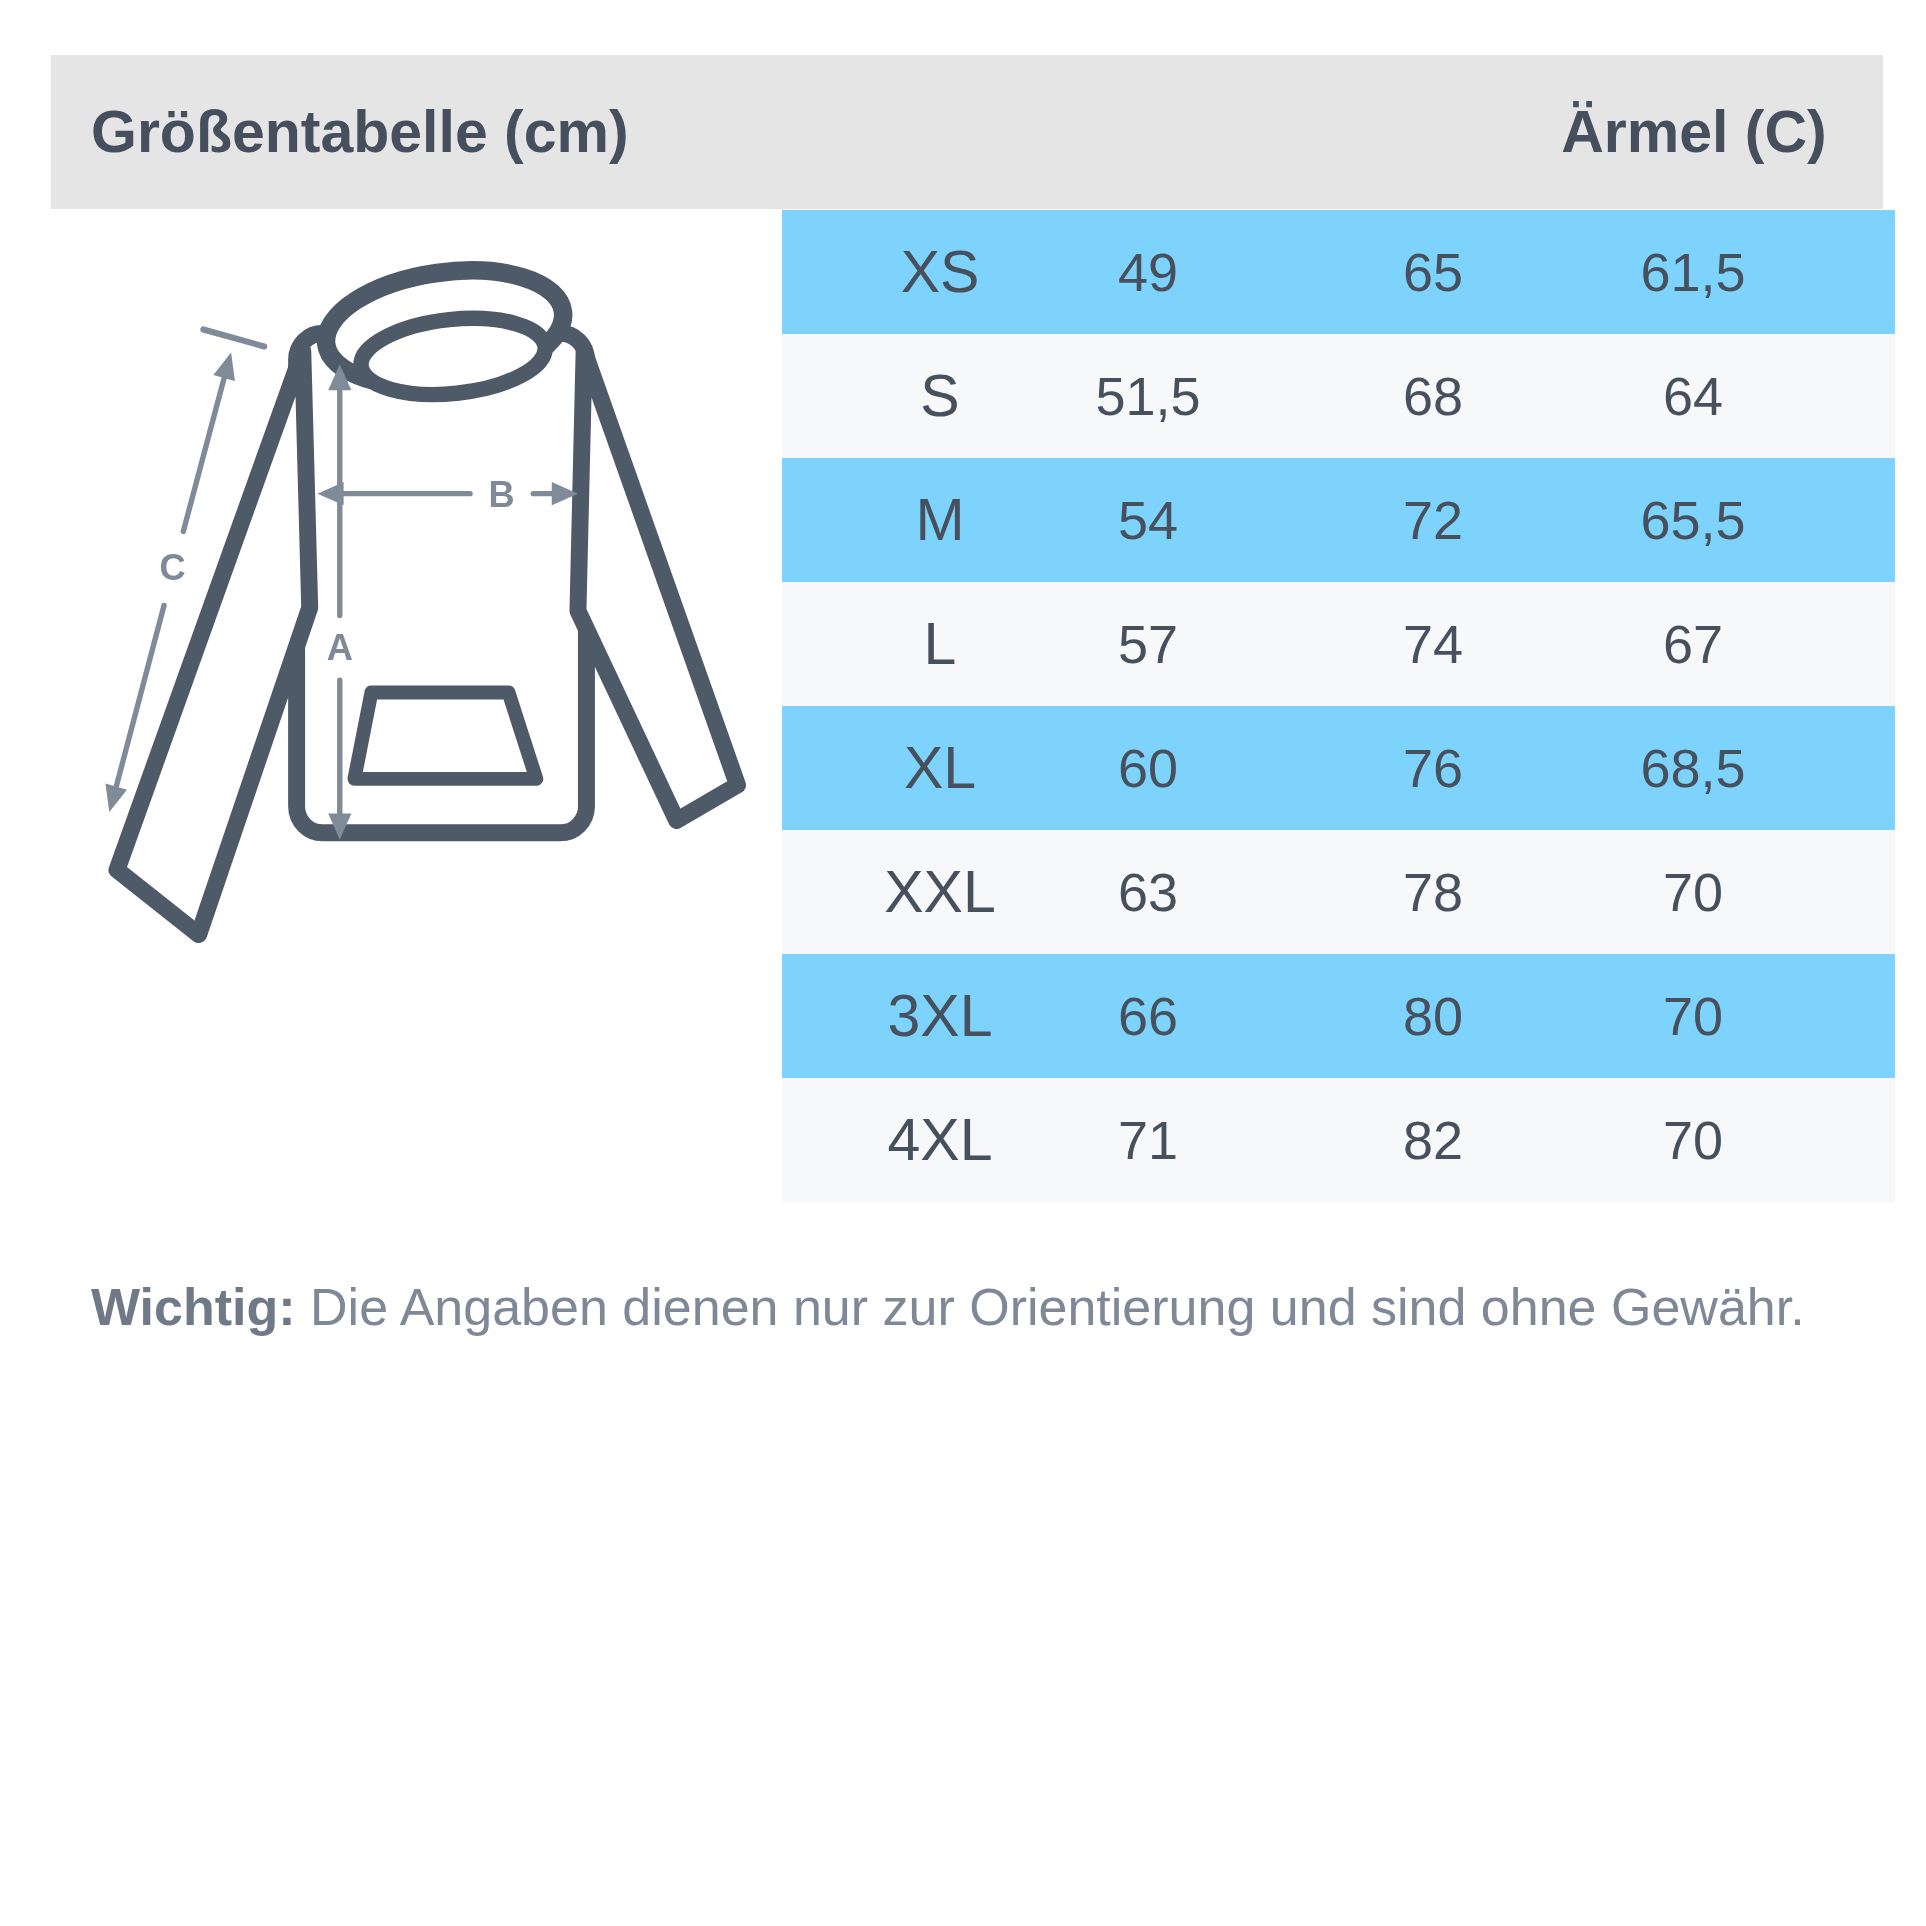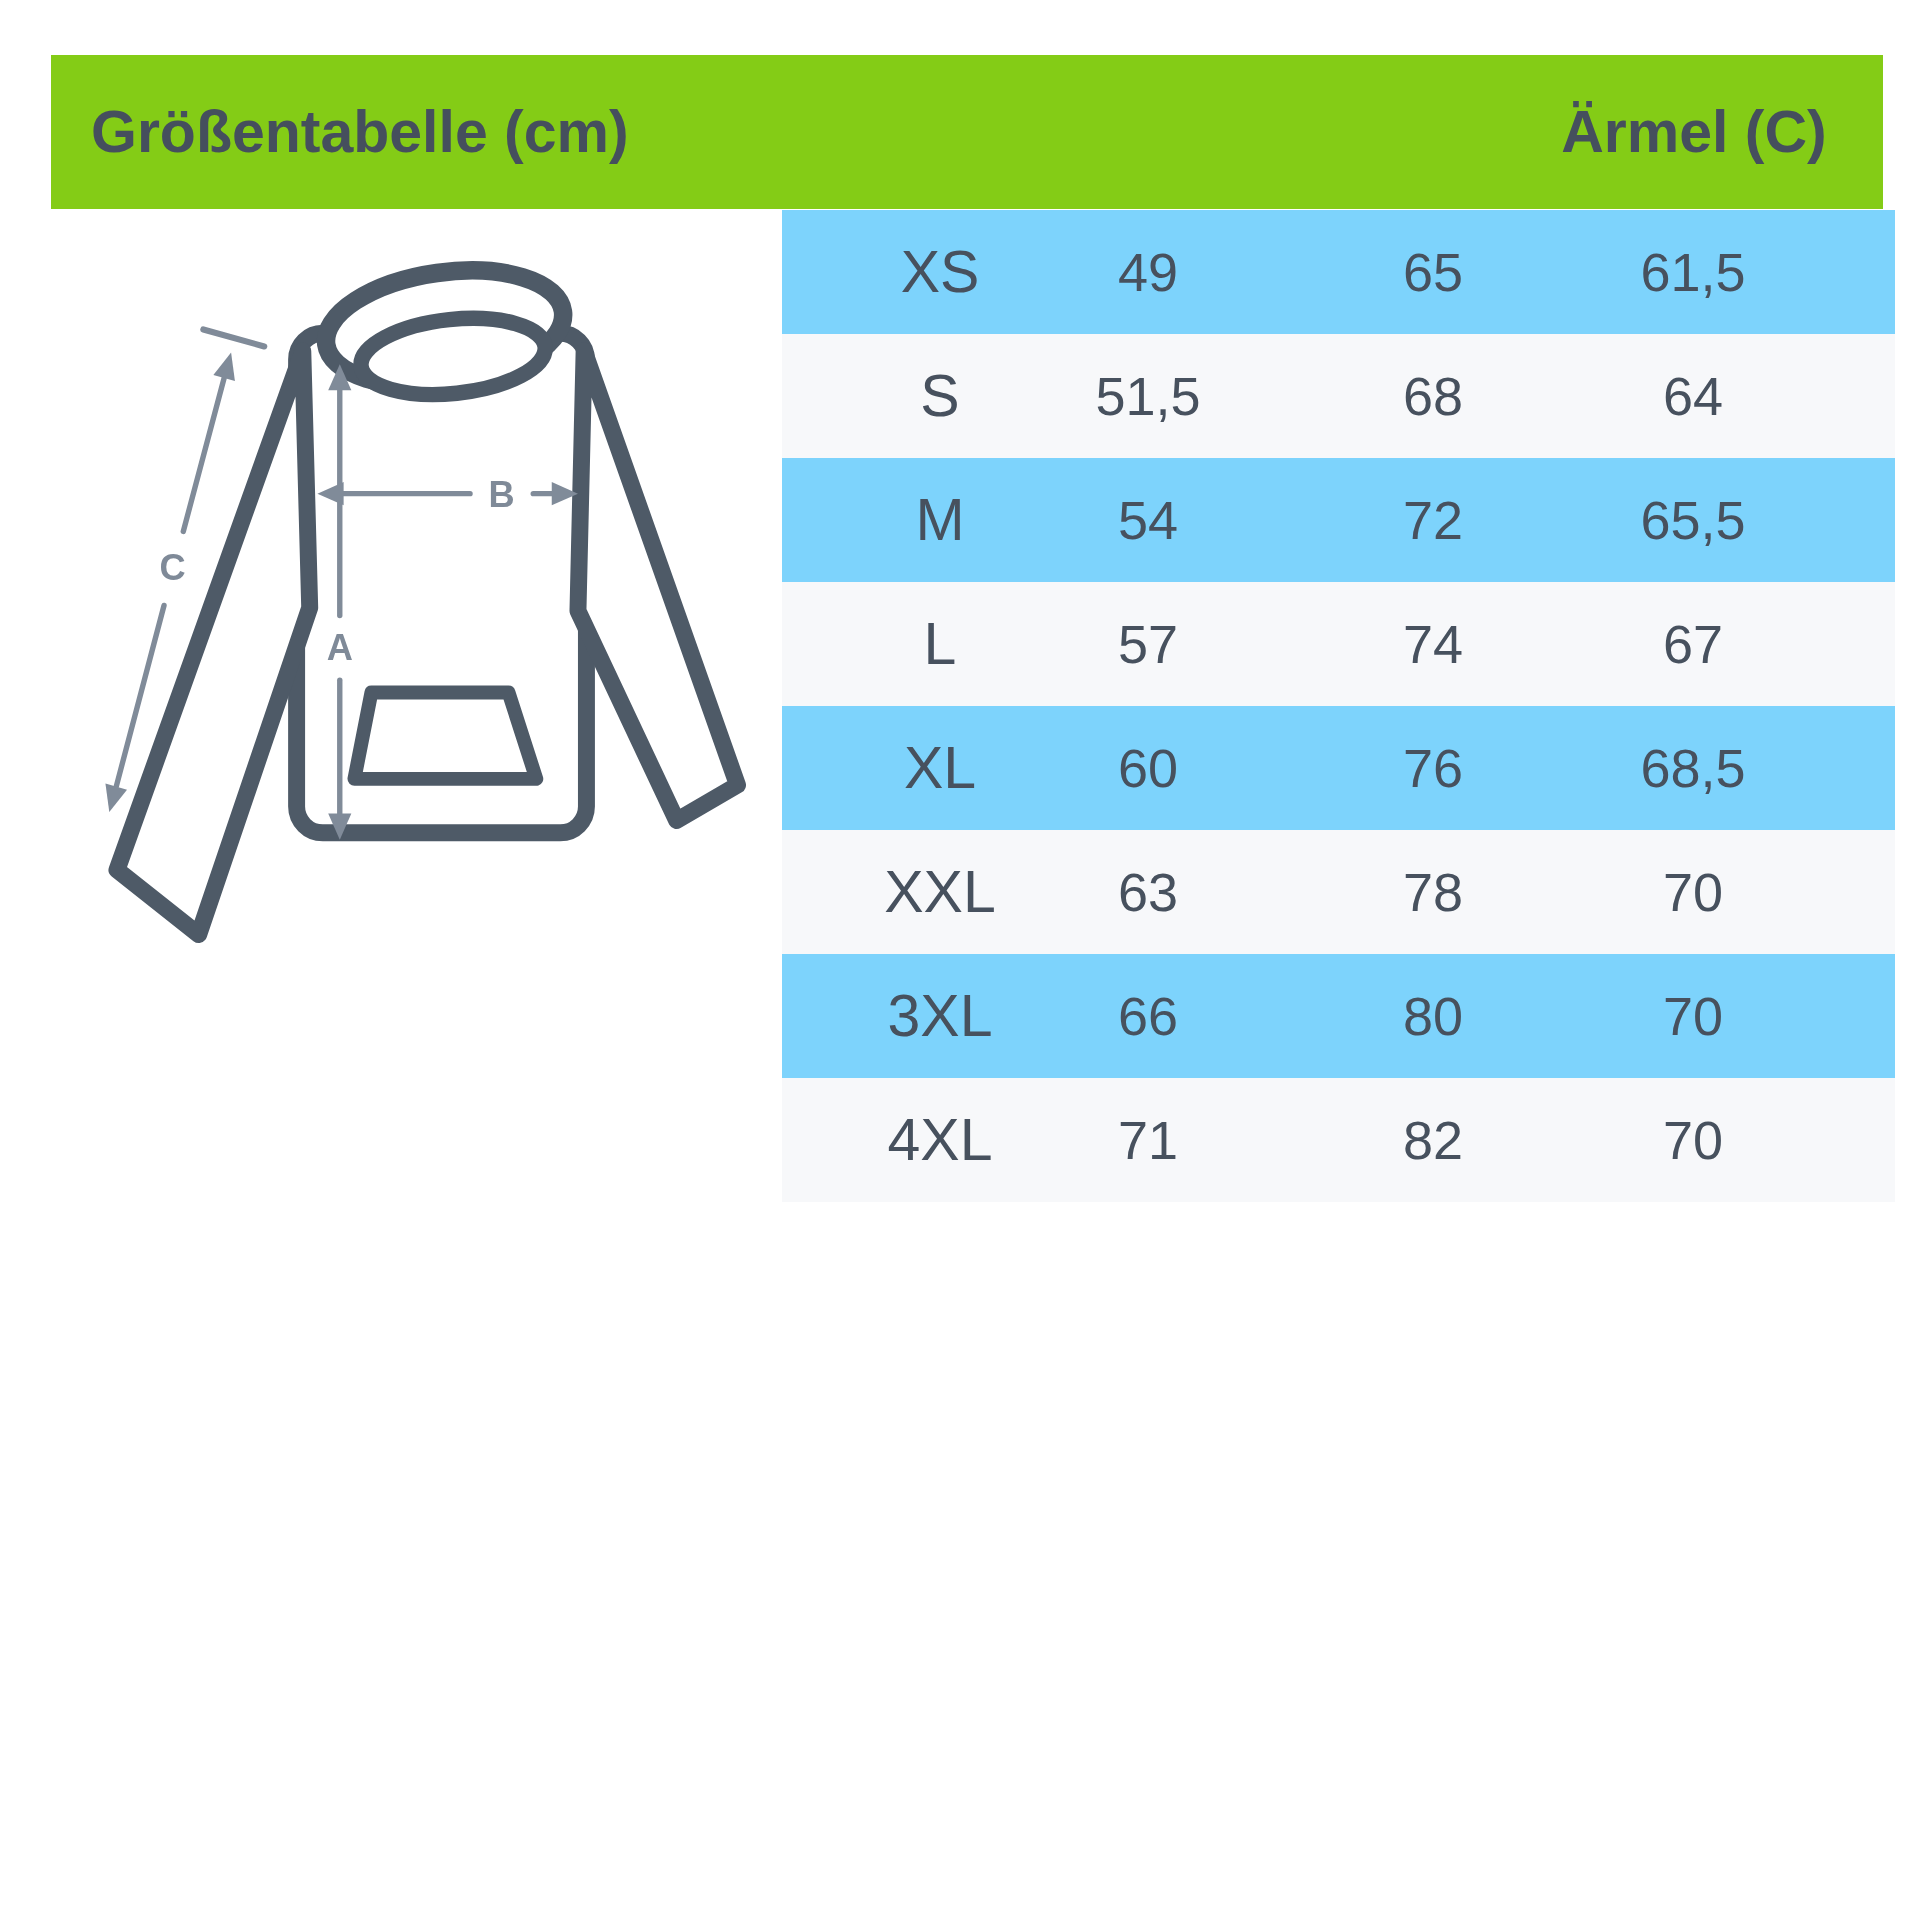--- a/index.html
+++ b/index.html
@@ -1,21 +1,21 @@
 <!DOCTYPE html>
 <html style="font-size:12.3px"><head>
 <meta charset="utf-8">
 <style>
   html,body{margin:0;padding:0;background:#ffffff;}
   body{width:1926px;height:1926px;position:relative;overflow:hidden;
        font-family:"Liberation Sans", sans-serif;}
 
   
   .header-bar{position:absolute;left:51px;top:55px;width:1832px;height:154px;
-              background:#84cc16;}
+              background:#e5e5e5;}
   .page-title{position:absolute;left:40px;top:50%;transform:translateY(-50%);
               font-size:59px;font-weight:bold;color:#454f5d;white-space:nowrap;}
   .col-head{position:absolute;top:50%;transform:translate(-50%,-50%);
             font-size:59px;font-weight:bold;color:#454f5d;white-space:nowrap;}
   .col-head.b{left:1090px;}
   .col-head.a{left:1380px;}
   .col-head.c{left:1643px;}
 
   
   .size-table{position:absolute;left:782px;top:210px;width:1113px;}
@@ -137,14 +137,15 @@
   </div>
   <div class="row alt">
     <span class="cell size">4XL</span>
     <span class="cell v vb">71</span>
     <span class="cell v va">82</span>
     <span class="cell v vc">70</span>
   </div>
 </div>
 
 <div class="note">
+  <div><span class="important">Wichtig:</span> <span>Die Angaben dienen nur zur Orientierung und sind ohne Gewähr.</span></div>
 </div>
 
 
 </body></html>

